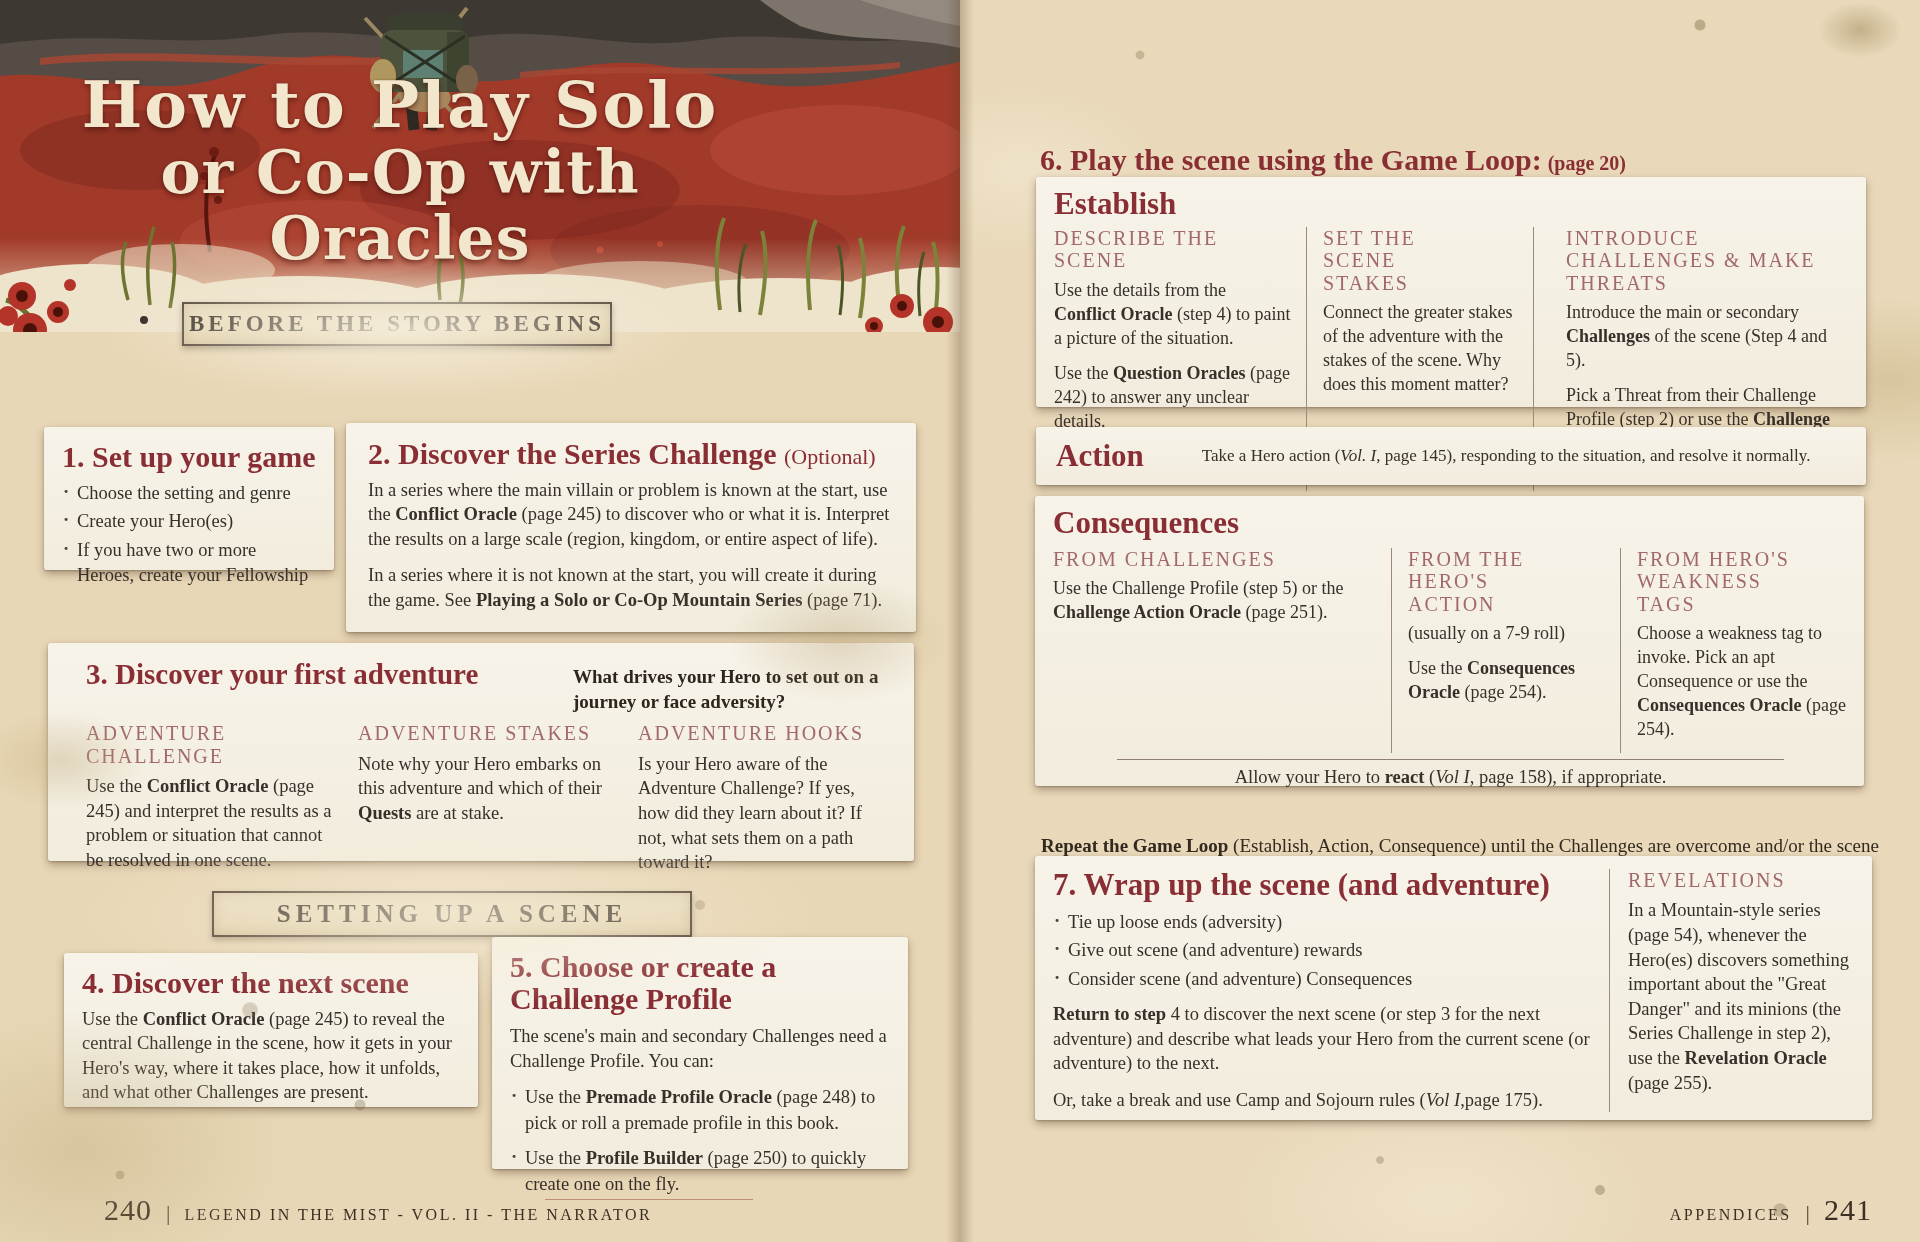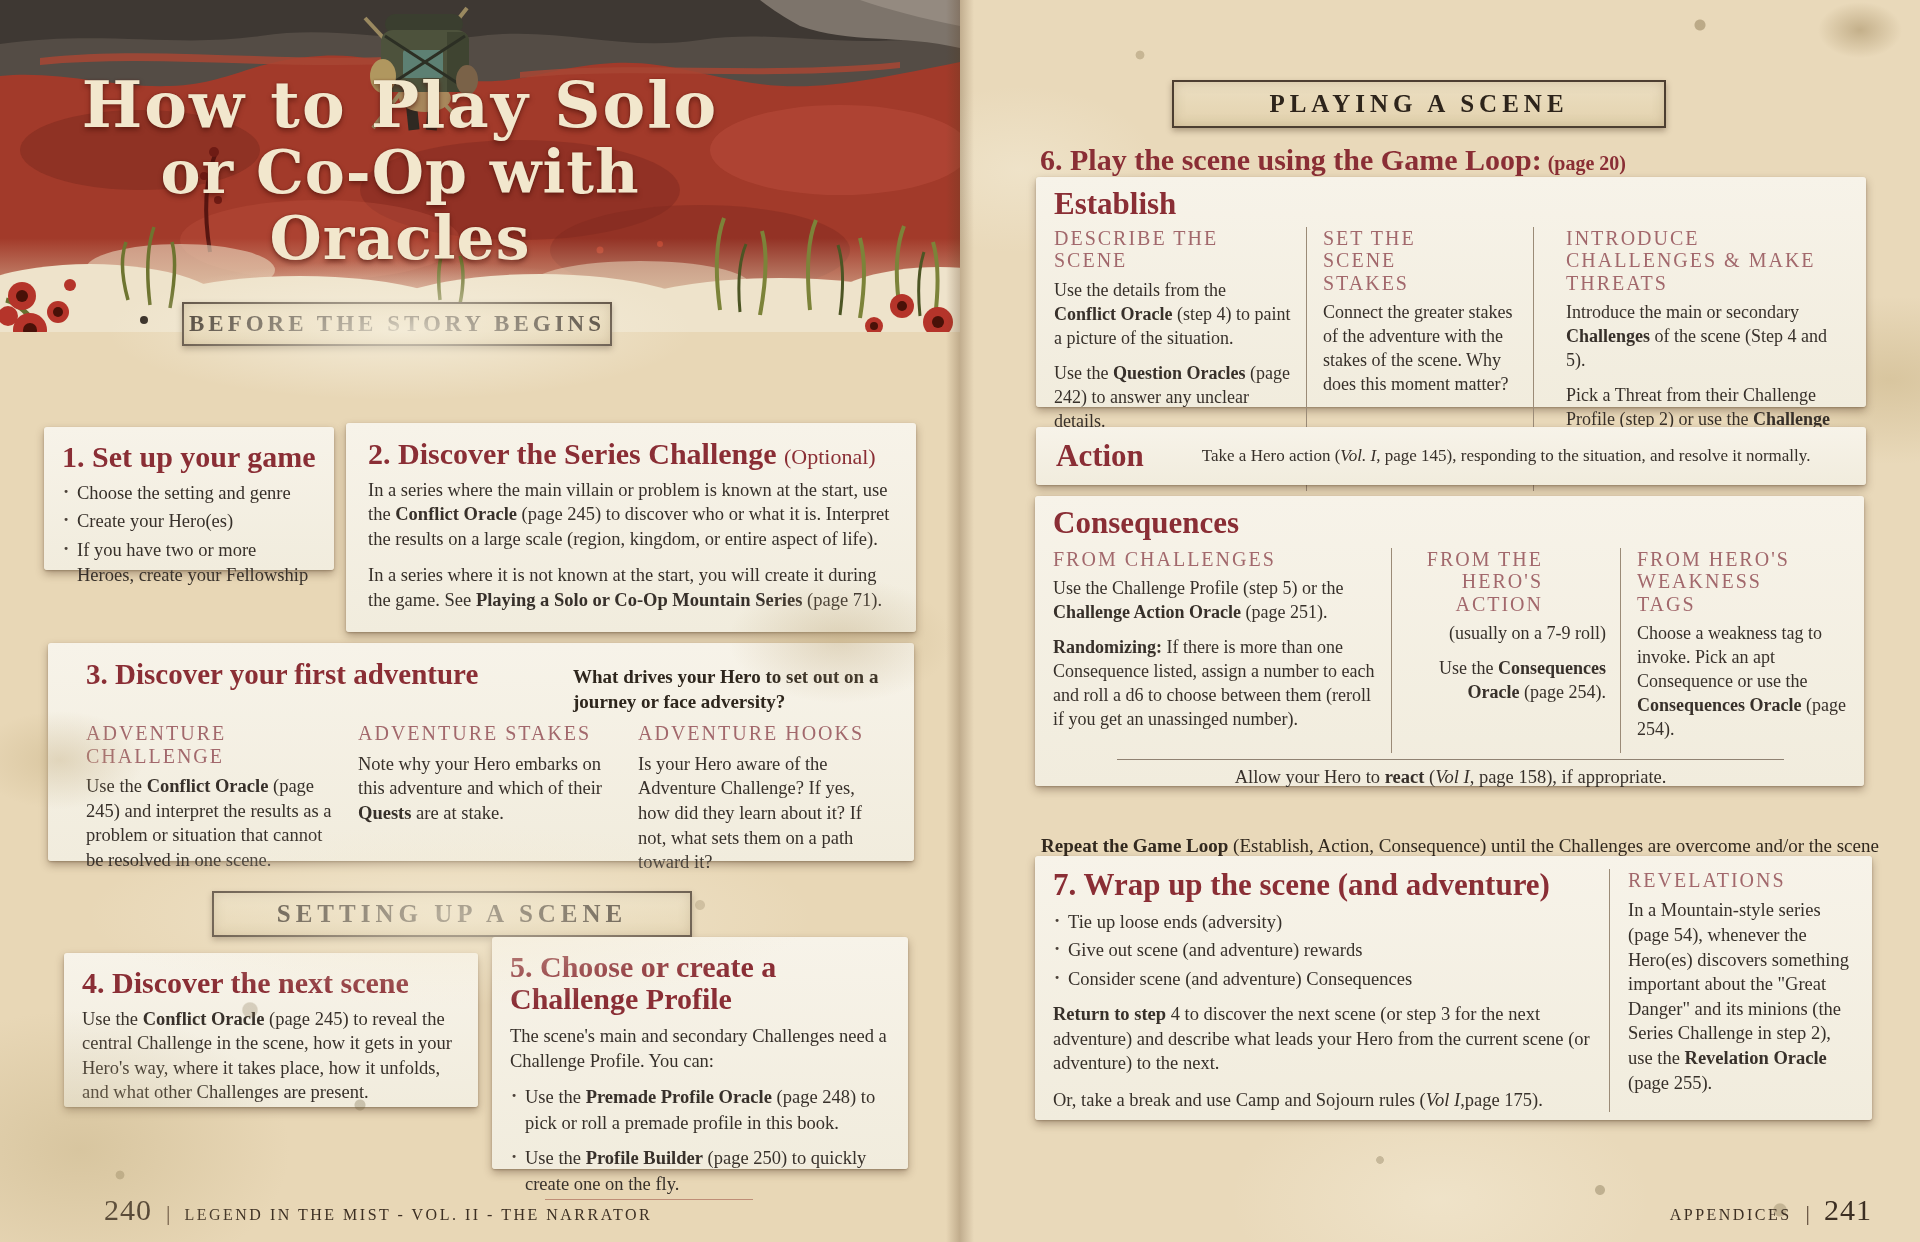--- a/index.html
+++ b/index.html
@@ -90,21 +90,21 @@
   #estab .col3{flex:1;margin-left:14px;padding-left:32px;border-left:1px solid #9b8b77;}
   #estab .col2 .subhead{max-width:150px;}
   #estab .colrow{margin-top:2px;}
   #estab p.body{font-size:18px;margin-bottom:11px;}
   #action{left:1036px;top:427px;width:830px;height:58px;display:flex;align-items:center;padding:0 20px;box-sizing:border-box;}
   #action h3{margin:0 0 0 0;}
   #action .atext{margin-left:58px;font-size:17px;color:#37302a;}
   #conseq{left:1035px;top:496px;width:829px;height:290px;}
   #conseq .pad{padding:10px 16px 8px 18px;}
   #conseq .col1{flex:0 0 324px;}
-  #conseq .col2{flex:0 0 198px;margin-left:14px;padding-left:16px;border-left:1px solid #9b8b77;text-align:right;}
+  #conseq .col2{flex:0 0 198px;margin-left:14px;padding-left:16px;border-left:1px solid #9b8b77;}
   #conseq .col3{flex:1;margin-left:14px;padding-left:16px;border-left:1px solid #9b8b77;}
   #conseq .col2 .subhead{max-width:135px;}
   #conseq .col3 .subhead{max-width:190px;}
   #conseq p.body{font-size:18px;margin-bottom:11px;}
   #conseq .rule{border:none;border-top:1px solid rgba(90,72,55,.65);margin:6px 64px 7px 64px;}
   #conseq .react{text-align:center;font-size:18.5px;}
   #repeatNote{position:absolute;left:1041px;top:833px;width:845px;font-size:19px;line-height:1.32;color:#32291f;}
   #step6Head{position:absolute;left:1040px;top:143px;font-weight:700;font-size:30px;color:#8a2e35;}
   #step6Head .pageref{font-size:20px;font-weight:700;margin-left:6px;}
   #step7{left:1035px;top:856px;width:837px;height:264px;}
@@ -298,21 +298,20 @@
       <span class="ftext">LEGEND IN THE MIST - VOL. II - THE NARRATOR</span>
     </div>
     <div id="footLine"></div>
     <div class="texture" id="texL"></div>
   </div>
 
   <div class="page" id="pageR">
     <div class="texture" id="texR"></div>
   </div>
 
-  <div class="banner" id="banner3">PLAYING A SCENE</div>
 
   <div id="step6Head"><span>6. Play the scene using the Game Loop:</span><span class="pageref">(page 20)</span></div>
 
   <div class="card" id="estab">
     <div class="pad">
       <h3 class="loop">Establish</h3>
       <div class="colrow">
         <div class="col col1">
           <div class="subhead">DESCRIBE THE SCENE</div>
           <p class="body"><span>Use the details from the </span><span class="b">Conflict Oracle</span><span> (step 4) to paint a picture of the situation.</span></p>
@@ -336,21 +335,20 @@
     <div class="atext"><span>Take a Hero action (</span><span class="it">Vol. I</span><span>, page 145), responding to the situation, and resolve it normally.</span></div>
   </div>
 
   <div class="card" id="conseq">
     <div class="pad">
       <h3 class="loop">Consequences</h3>
       <div class="colrow">
         <div class="col col1">
           <div class="subhead">FROM CHALLENGES</div>
           <p class="body"><span>Use the Challenge Profile (step 5) or the </span><span class="b">Challenge Action Oracle</span><span> (page 251).</span></p>
-          <p class="body"><span class="b">Randomizing:</span><span> If there is more than one Consequence listed, assign a number to each and roll a d6 to choose between them (reroll if you get an unassinged number).</span></p>
         </div>
         <div class="col col2">
           <div class="subhead">FROM THE HERO'S ACTION</div>
           <p class="body"><span>(usually on a 7-9 roll)</span></p>
           <p class="body"><span>Use the </span><span class="b">Consequences Oracle</span><span> (page 254).</span></p>
         </div>
         <div class="col col3">
           <div class="subhead">FROM HERO'S WEAKNESS TAGS</div>
           <p class="body"><span>Choose a weakness tag to invoke. Pick an apt Consequence or use the </span><span class="b">Consequences Oracle</span><span> (page 254).</span></p>
         </div>

